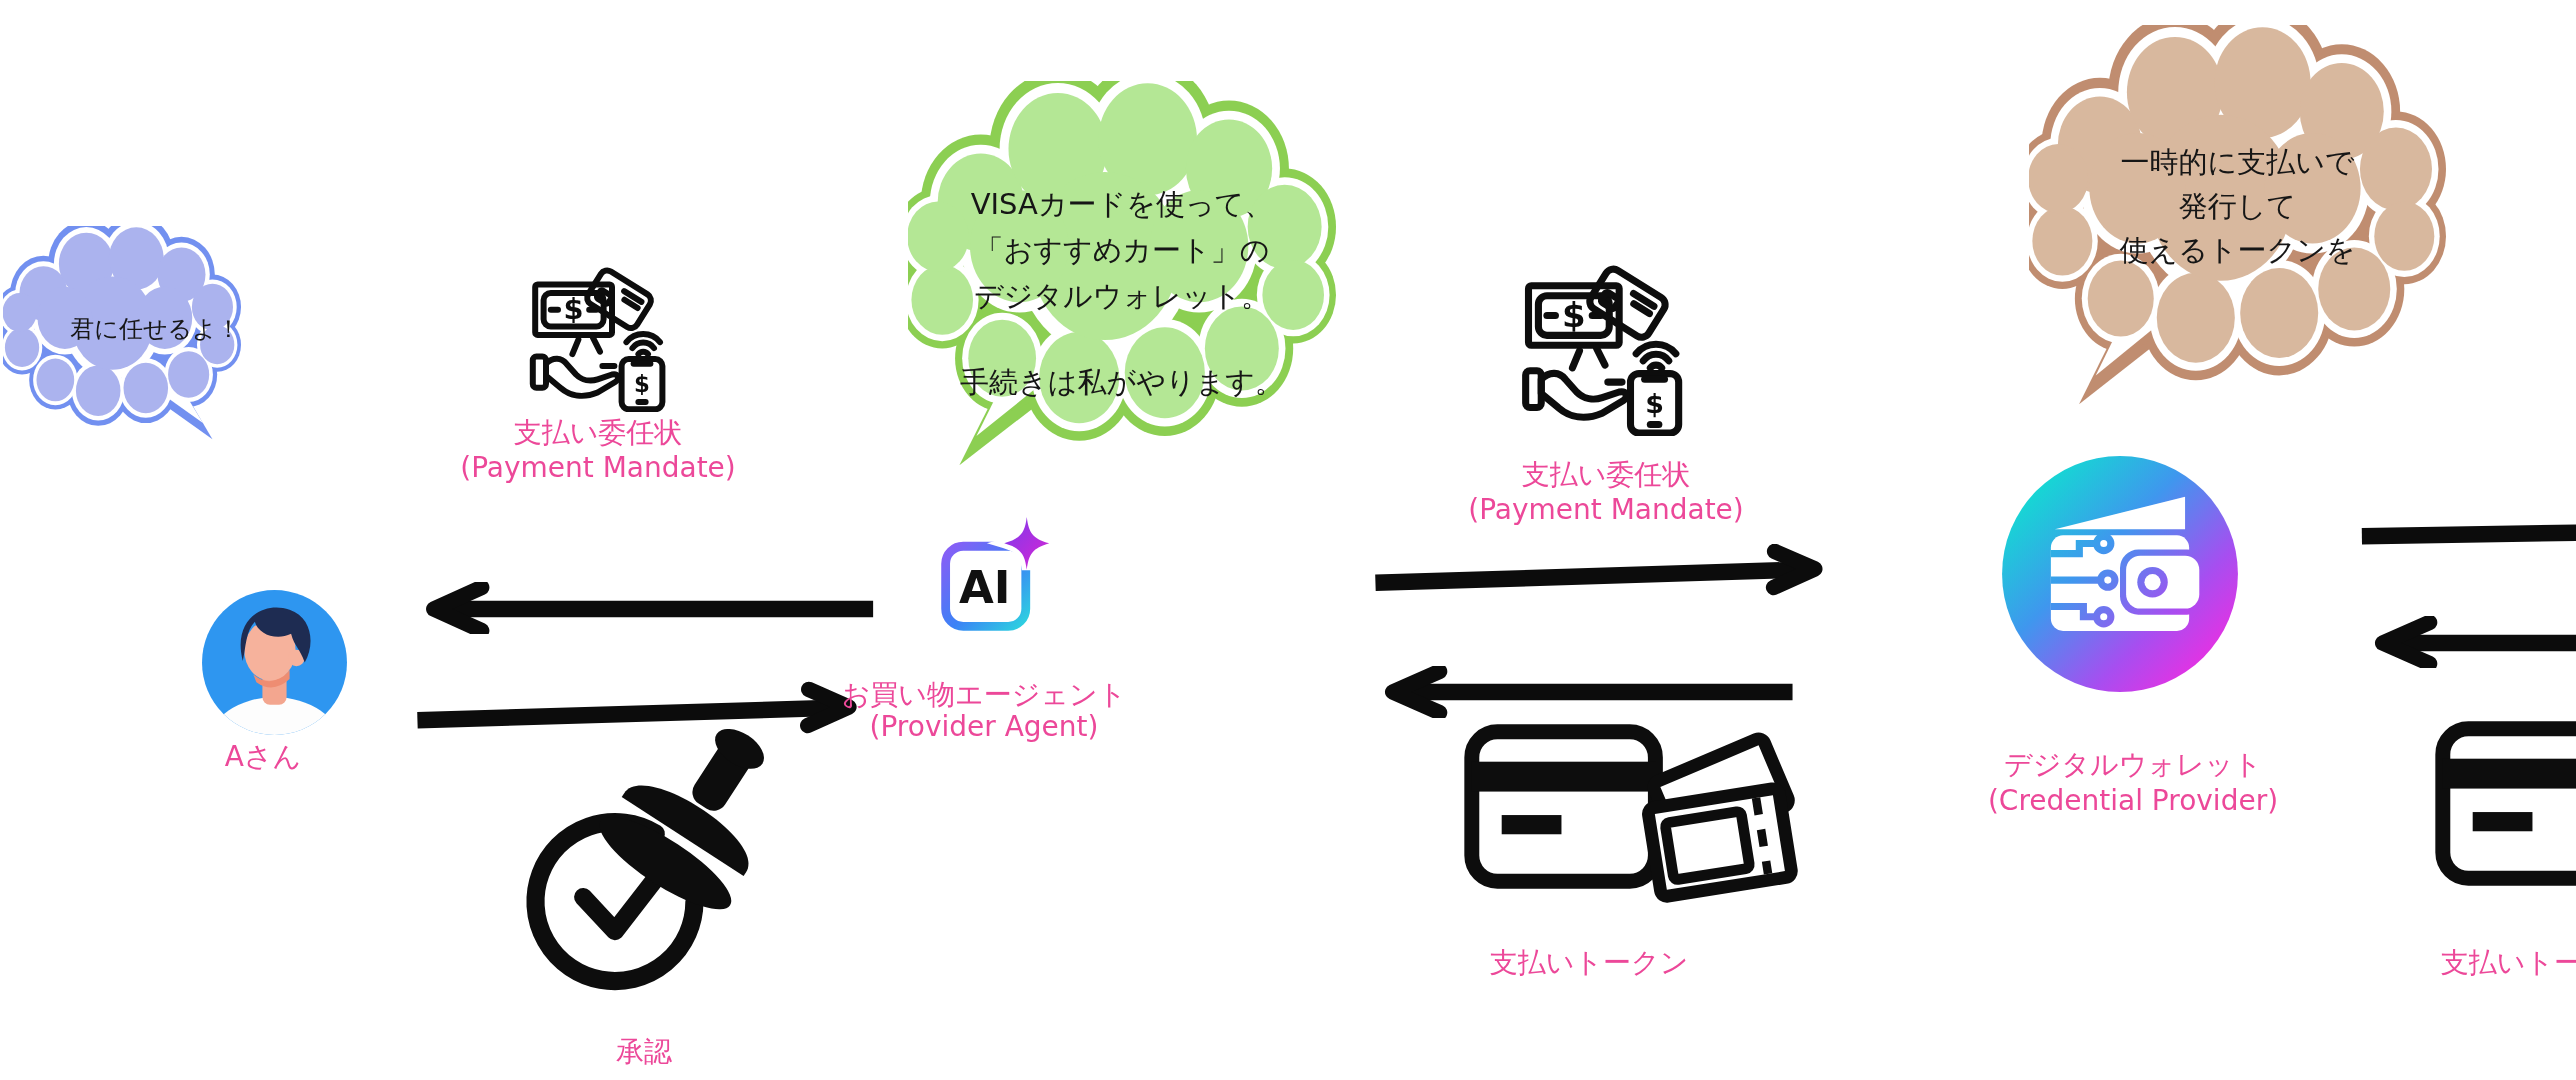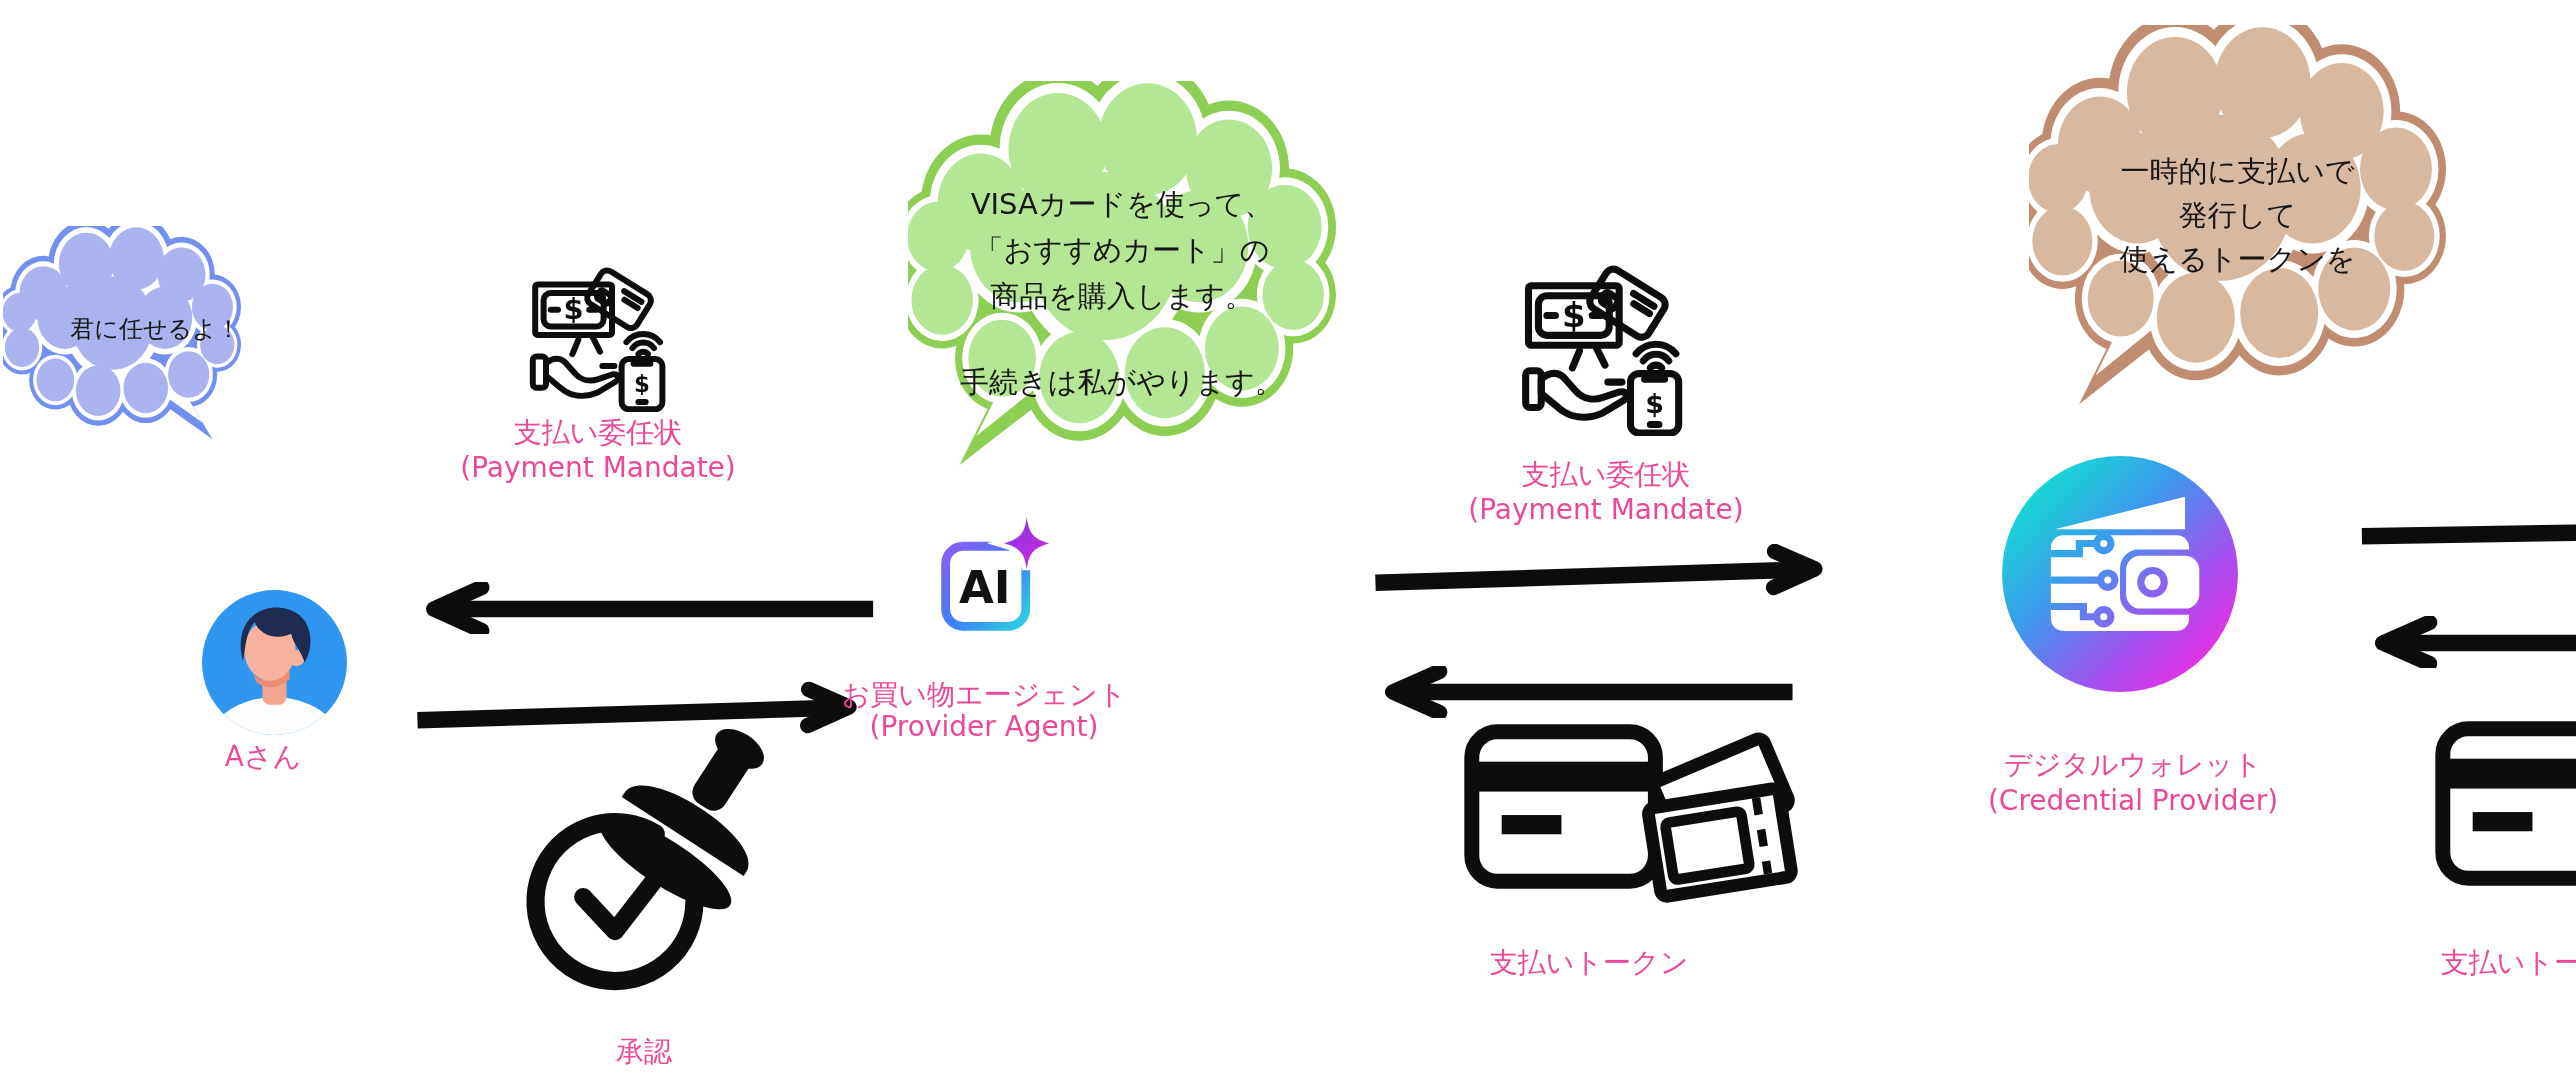--- a/index.html
+++ b/index.html
@@ -6,21 +6,21 @@
   #canvas{position:relative;width:3299px;height:1081px;background:#ffffff;overflow:hidden;
           font-family:"DejaVu Sans","Liberation Sans",sans-serif;color:#161616;}
   .abs{position:absolute;}
   .bubble{position:absolute;}
   .bubble svg.cloud{position:absolute;left:0;top:0;width:100%;height:100%;}
   .bubble-text{position:absolute;left:0;right:0;text-align:center;color:#161616;}
   .bubble-text .ln{white-space:nowrap;}
   .bt-user{top:86px;font-size:24px;line-height:35px;text-align:right;}
   .bt-agent{top:100px;font-size:29px;line-height:46px;}
   .bt-agent .ln-gap{margin-top:40px;}
-  .bt-walletreq{top:124px;font-size:29px;line-height:44px;}
+  .bt-walletreq{top:115px;font-size:29px;line-height:44px;}
   .lbl{position:absolute;transform:translateX(-50%);text-align:center;white-space:nowrap;
        color:#ec4899;font-size:28px;line-height:34px;}
   .lbl.two{line-height:35px;}
   .arrow{position:absolute;}
   .shaft{stroke:#0c0c0c;stroke-width:32;}
   .head{fill:none;stroke:#0c0c0c;stroke-width:30;stroke-linecap:round;stroke-linejoin:round;}
   .ink{stroke:#0d0d0d;fill:none;stroke-linecap:round;stroke-linejoin:round;}
   svg text{font-family:"DejaVu Sans","Liberation Sans",sans-serif;}
 </style>
 </head>
@@ -129,21 +129,21 @@
         <circle cx="22" cy="57" r="7.92" fill="#b4e795"></circle>
         <circle cx="8" cy="45" r="7.20" fill="#b4e795"></circle>
         <circle cx="7" cy="32" r="7.20" fill="#b4e795"></circle>
         <circle cx="46" cy="36" r="17.28" fill="#b4e795"></circle>
         <circle cx="26" cy="34" r="11.52" fill="#b4e795"></circle>
         <circle cx="68" cy="34" r="11.52" fill="#b4e795"></circle>
       </svg>
     <div class="bubble-text bt-agent">
       <div class="ln">VISAカードを使って、</div>
       <div class="ln">「おすすめカート」の</div>
-      <div class="ln">商品を購入します。</div>
+      <div class="ln">デジタルウォレット。</div>
       <div class="ln ln-gap">手続きは私がやります。</div>
     </div>
   </div>
 
   <div class="bubble" style="left:2029px;top:25px;width:417px;height:384px;">
       <svg class="cloud" viewBox="0 0 100 80" preserveAspectRatio="none">
         <polygon points="24,58 12,79 37,62" fill="#c08d70"></polygon>
         <circle cx="17" cy="25" r="14.00" fill="#c08d70"></circle>
         <circle cx="35" cy="14" r="16.00" fill="#c08d70"></circle>
         <circle cx="56" cy="12" r="16.00" fill="#c08d70"></circle>

